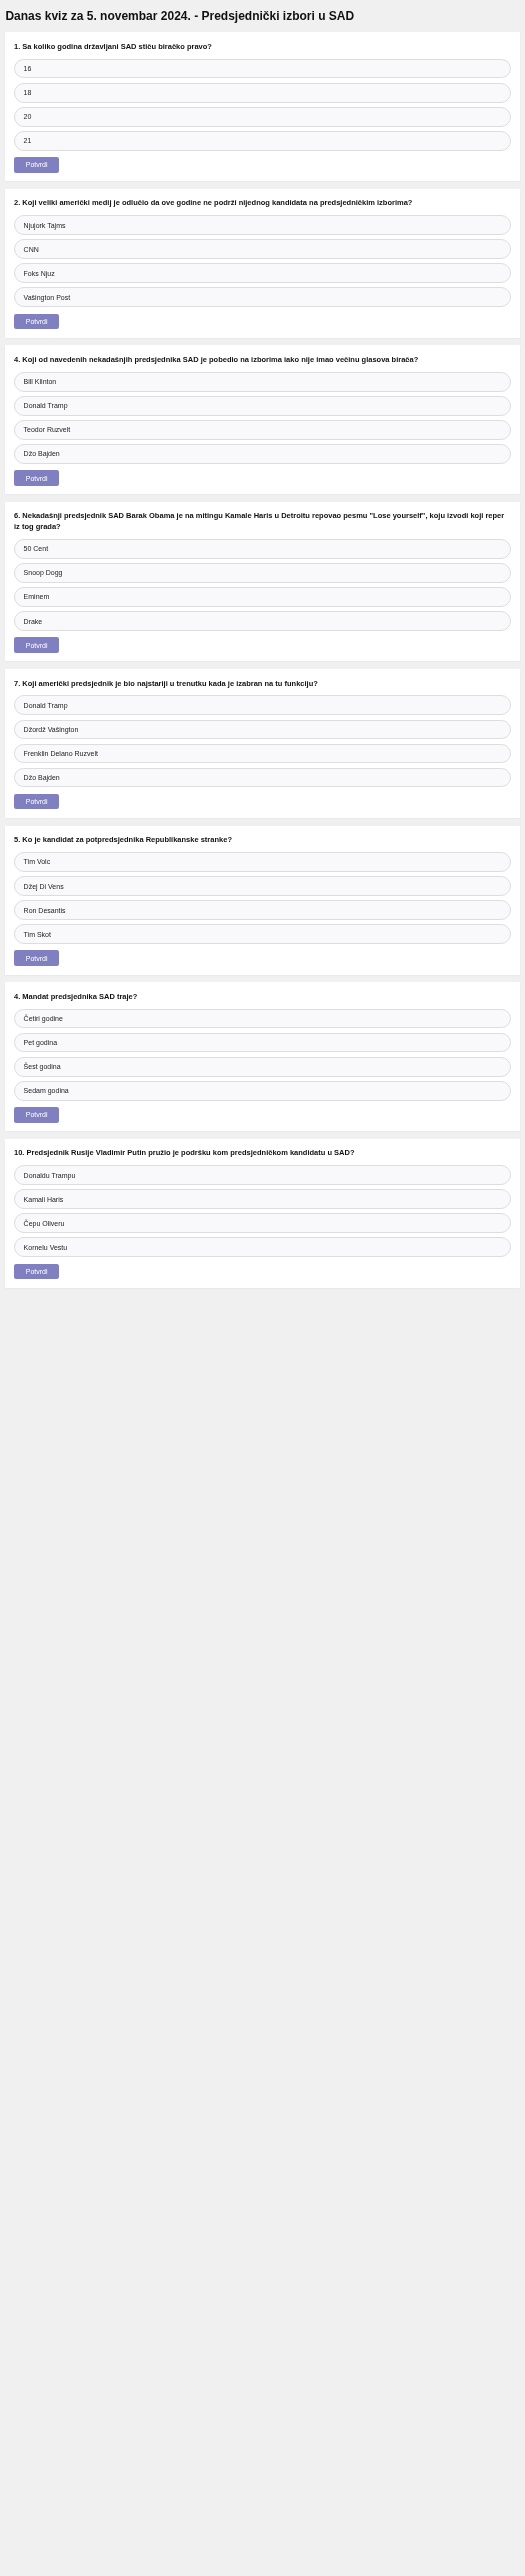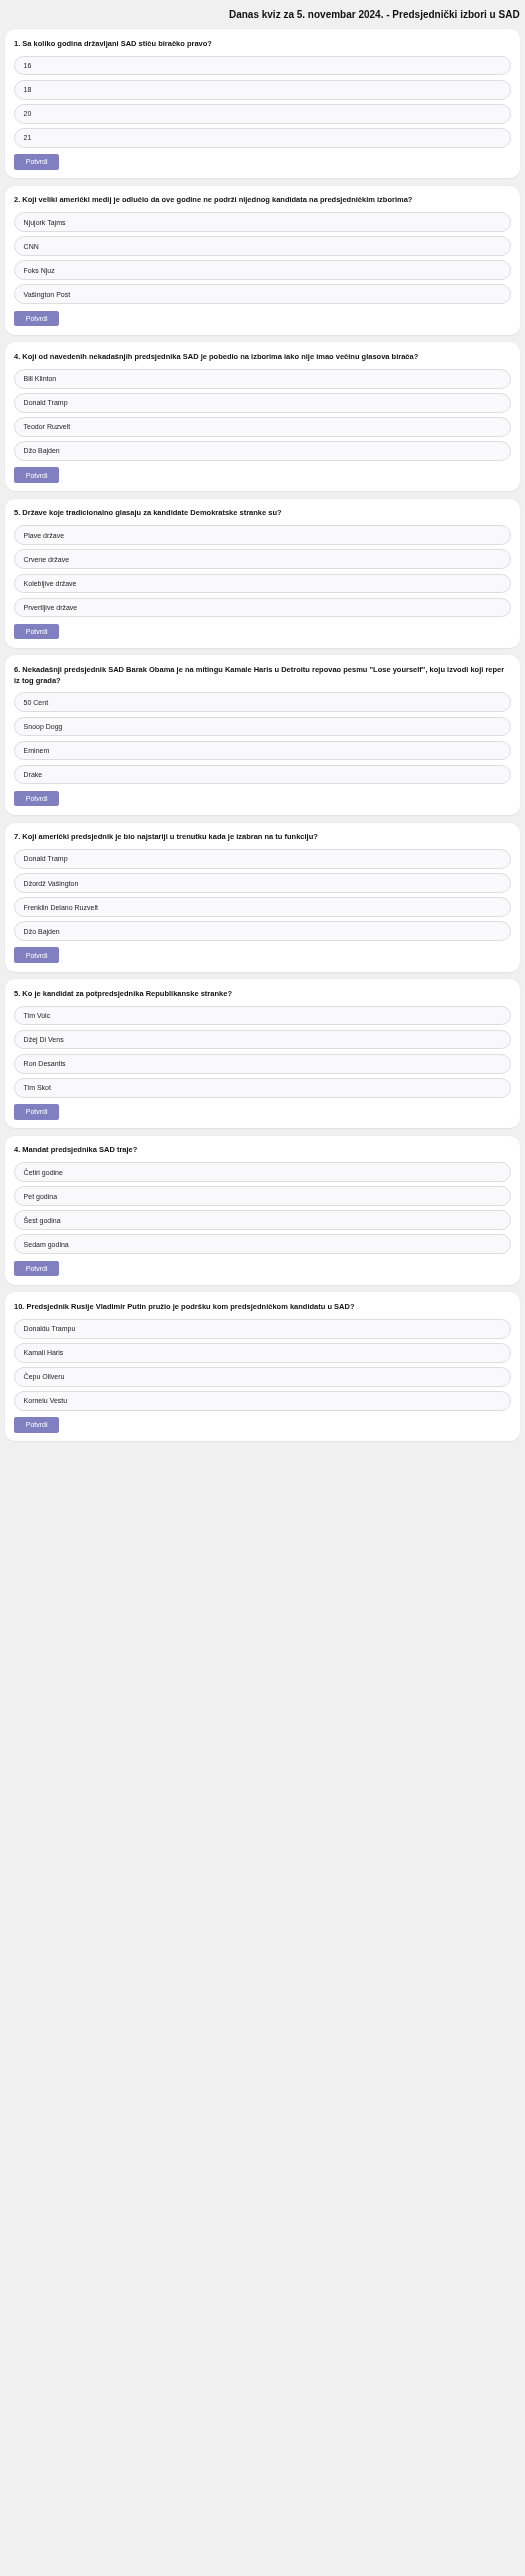--- a/index.html
+++ b/index.html
@@ -9,30 +9,29 @@
       color: #222;
       font-size: 7.5px;
     }
     .page-wrapper {
       max-width: 525px;
       margin: 0 auto;
       background: #f0f0f0;
       padding: 5.4px;
     }
     .page-title {
-      font-size: 10px;
+      font-size: 12px;
       font-weight: bold;
       margin-bottom: 6.4px;
       padding: 3.2px 0;
       color: #111;
-      text-align: right;
     }
     .question-block {
       background: #fff;
-      border-radius: 10px;
+      border-radius: 0;
       padding: 9.6px 8.6px 8.6px 8.6px;
       margin-bottom: 7.5px;
       box-shadow: 0 0.5px 1.6px rgba(0,0,0,0.06);
     }
     .question-text {
       font-size: 7.5px;
       font-weight: bold;
       margin-bottom: 6.4px;
       color: #111;
       line-height: 1.4;
@@ -64,21 +63,20 @@
   </style>
 </head>
 <body>
 
 <div class="page-wrapper">
   <div class="page-title">Danas kviz za 5. novembar 2024. - Predsjednički izbori u SAD</div>
   <div id="questions-container">
       <div class="question-block"><div class="question-text">1. Sa koliko godina državljani SAD stiču biračko pravo?</div><button class="option-btn">16</button><button class="option-btn">18</button><button class="option-btn">20</button><button class="option-btn">21</button><button class="submit-btn">Potvrdi</button></div>
       <div class="question-block"><div class="question-text">2. Koji veliki američki medij je odlučio da ove godine ne podrži nijednog kandidata na predsjedničkim izborima?</div><button class="option-btn">Njujork Tajms</button><button class="option-btn">CNN</button><button class="option-btn">Foks Njuz</button><button class="option-btn">Vašington Post</button><button class="submit-btn">Potvrdi</button></div>
       <div class="question-block"><div class="question-text">4. Koji od navedenih nekadašnjih predsjednika SAD je pobedio na izborima iako nije imao večinu glasova birača?</div><button class="option-btn">Bill Klinton</button><button class="option-btn">Donald Tramp</button><button class="option-btn">Teodor Ruzvelt</button><button class="option-btn">Džo Bajden</button><button class="submit-btn">Potvrdi</button></div>
-      <div class="question-block"><div class="question-text">5. Države koje tradicionalno glasaju za kandidate Demokratske stranke su?</div><button class="option-btn">Plave države</button><button class="option-btn">Crvene države</button><button class="option-btn">Kolebljive države</button><button class="option-btn">Prvertljive države</button><button class="submit-btn">Potvrdi</button></div>
       <div class="question-block"><div class="question-text">6. Nekadašnji predsjednik SAD Barak Obama je na mitingu Kamale Haris u Detroitu repovao pesmu "Lose yourself", koju izvodi koji reper iz tog grada?</div><button class="option-btn">50 Cent</button><button class="option-btn">Snoop Dogg</button><button class="option-btn">Eminem</button><button class="option-btn">Drake</button><button class="submit-btn">Potvrdi</button></div>
       <div class="question-block"><div class="question-text">7. Koji američki predsjednik je bio najstariji u trenutku kada je izabran na tu funkciju?</div><button class="option-btn">Donald Tramp</button><button class="option-btn">Džordž Vašington</button><button class="option-btn">Frenklin Delano Ruzvelt</button><button class="option-btn">Džo Bajden</button><button class="submit-btn">Potvrdi</button></div>
       <div class="question-block"><div class="question-text">5. Ko je kandidat za potpredsjednika Republikanske stranke?</div><button class="option-btn">Tim Volc</button><button class="option-btn">Džej Di Vens</button><button class="option-btn">Ron Desantis</button><button class="option-btn">Tim Skot</button><button class="submit-btn">Potvrdi</button></div>
       <div class="question-block"><div class="question-text">4. Mandat predsjednika SAD traje?</div><button class="option-btn">Četiri godine</button><button class="option-btn">Pet godina</button><button class="option-btn">Šest godina</button><button class="option-btn">Sedam godina</button><button class="submit-btn">Potvrdi</button></div>
       <div class="question-block"><div class="question-text">10. Predsjednik Rusije Vladimir Putin pružio je podršku kom predsjedničkom kandidatu u SAD?</div><button class="option-btn">Donaldu Trampu</button><button class="option-btn">Kamali Haris</button><button class="option-btn">Čepu Oliveru</button><button class="option-btn">Kornelu Vestu</button><button class="submit-btn">Potvrdi</button></div>
     </div>
 </div>
 
 
 </body></html>

